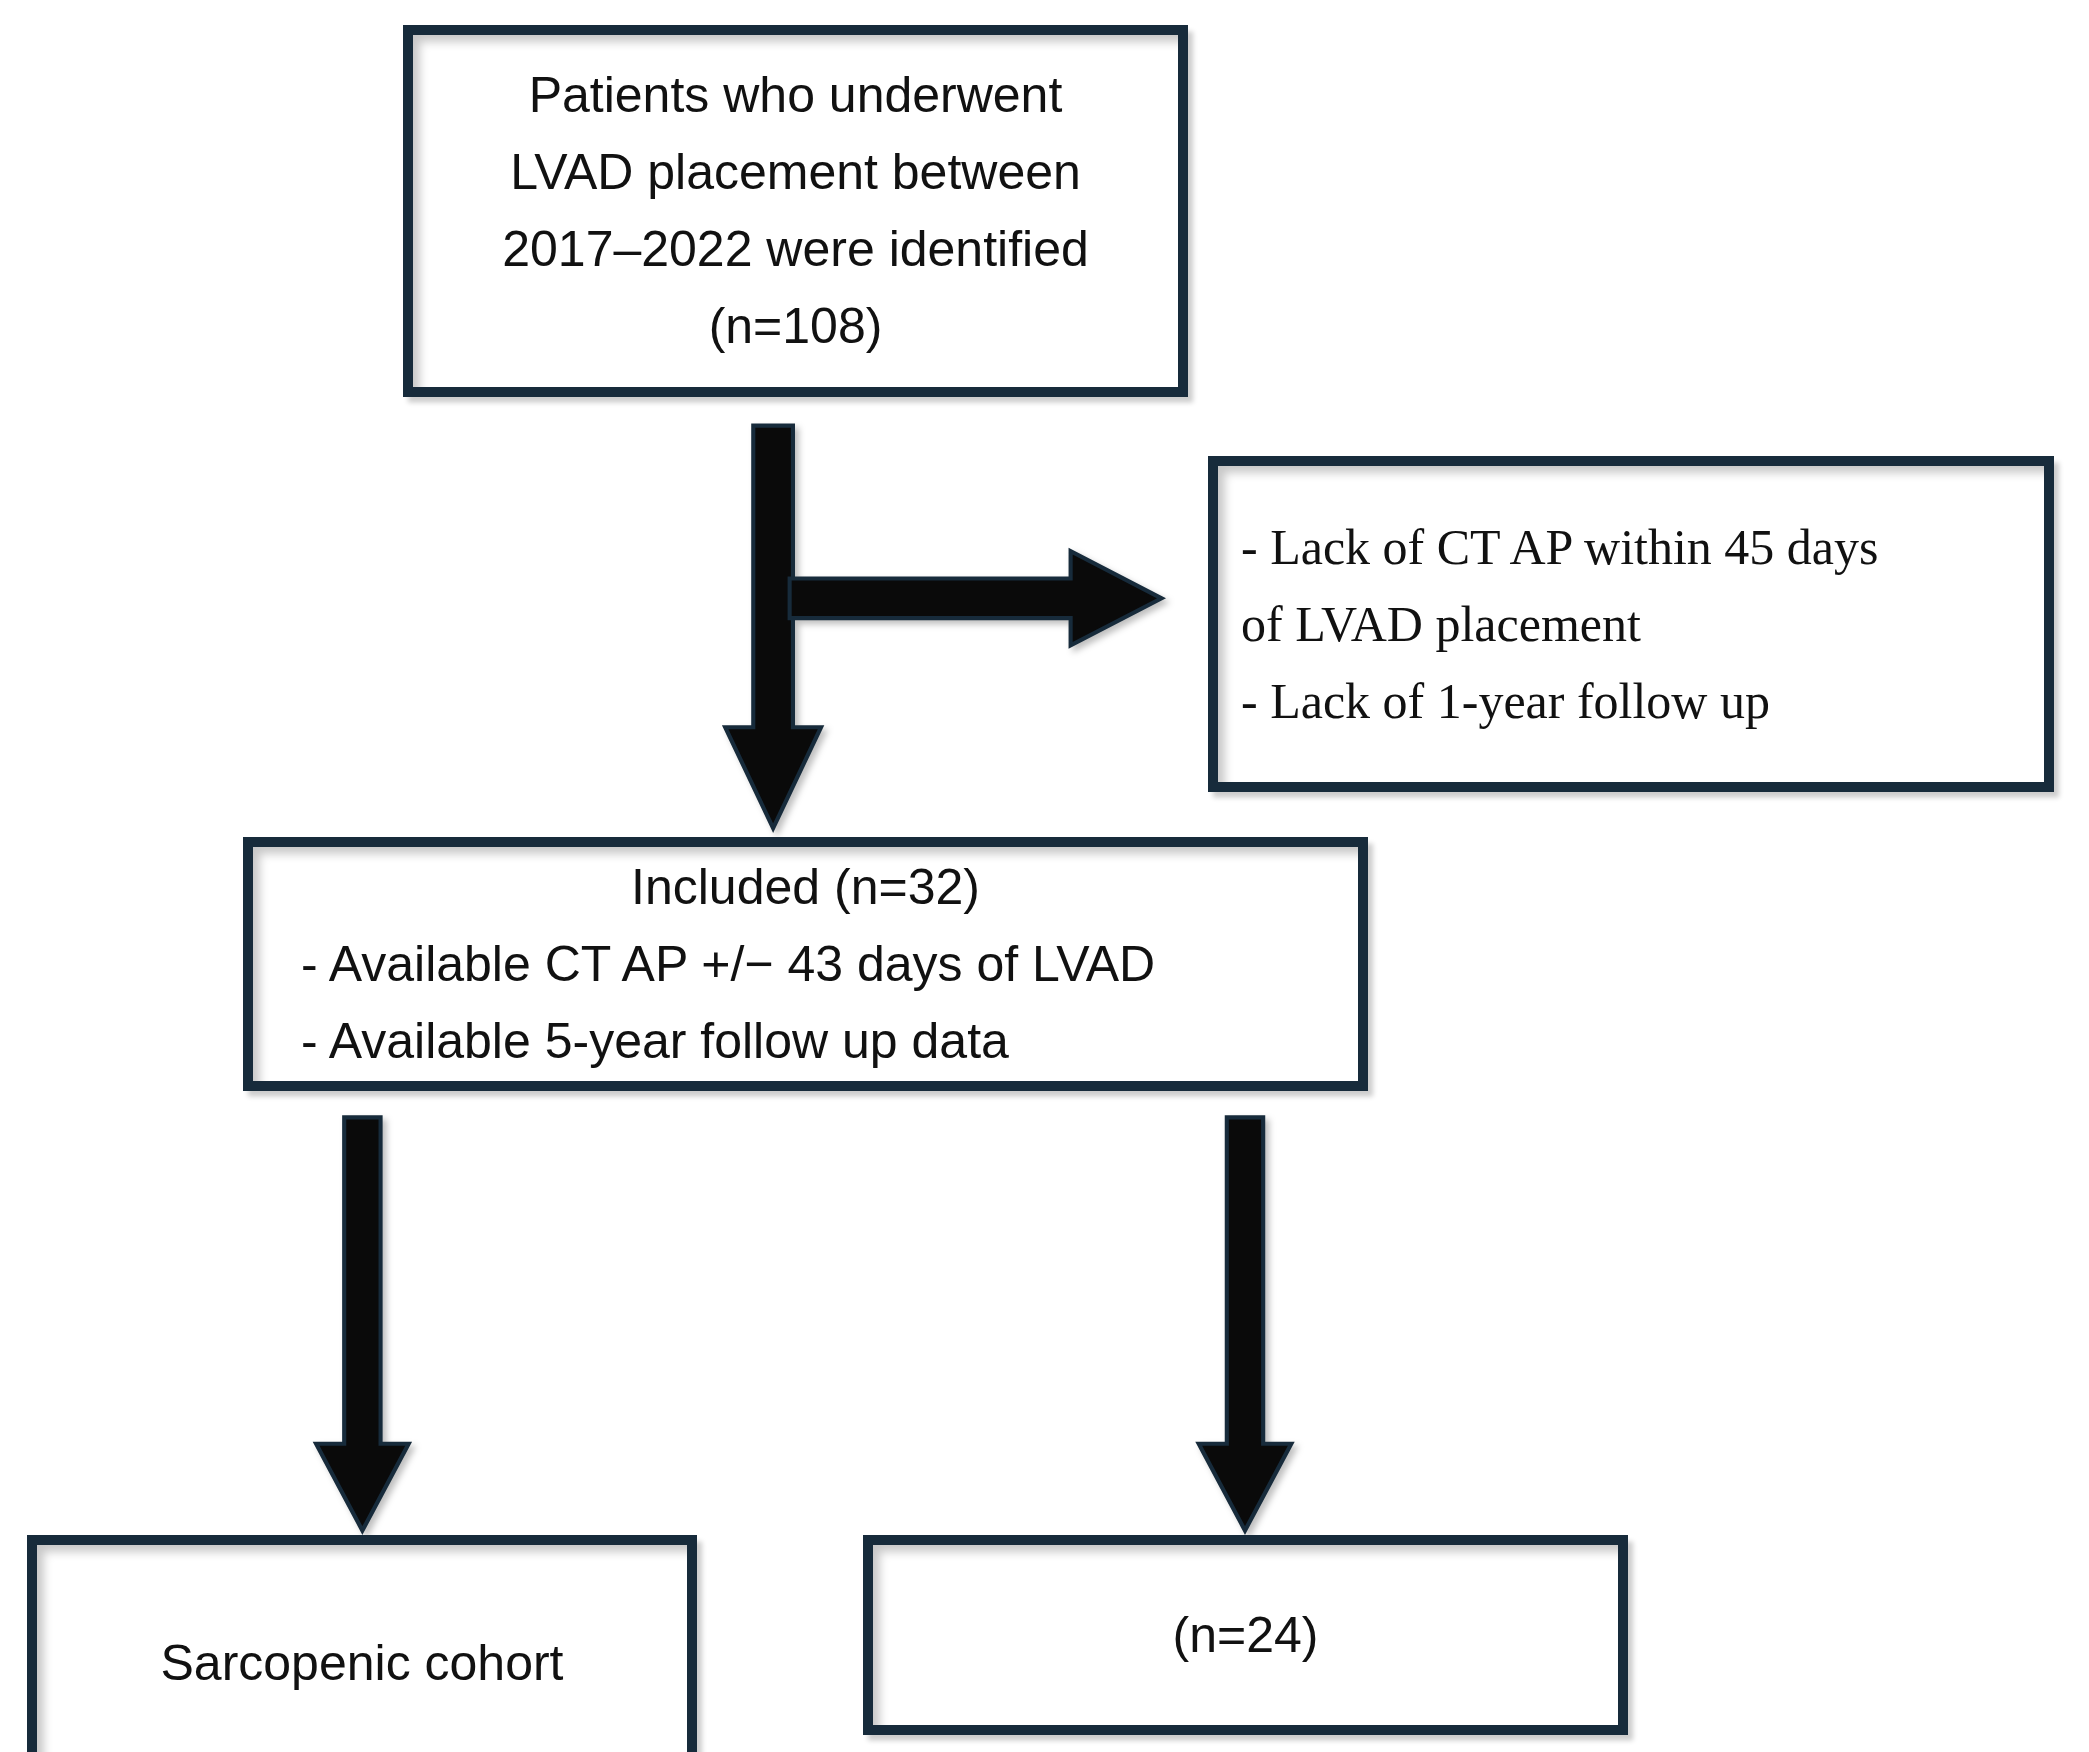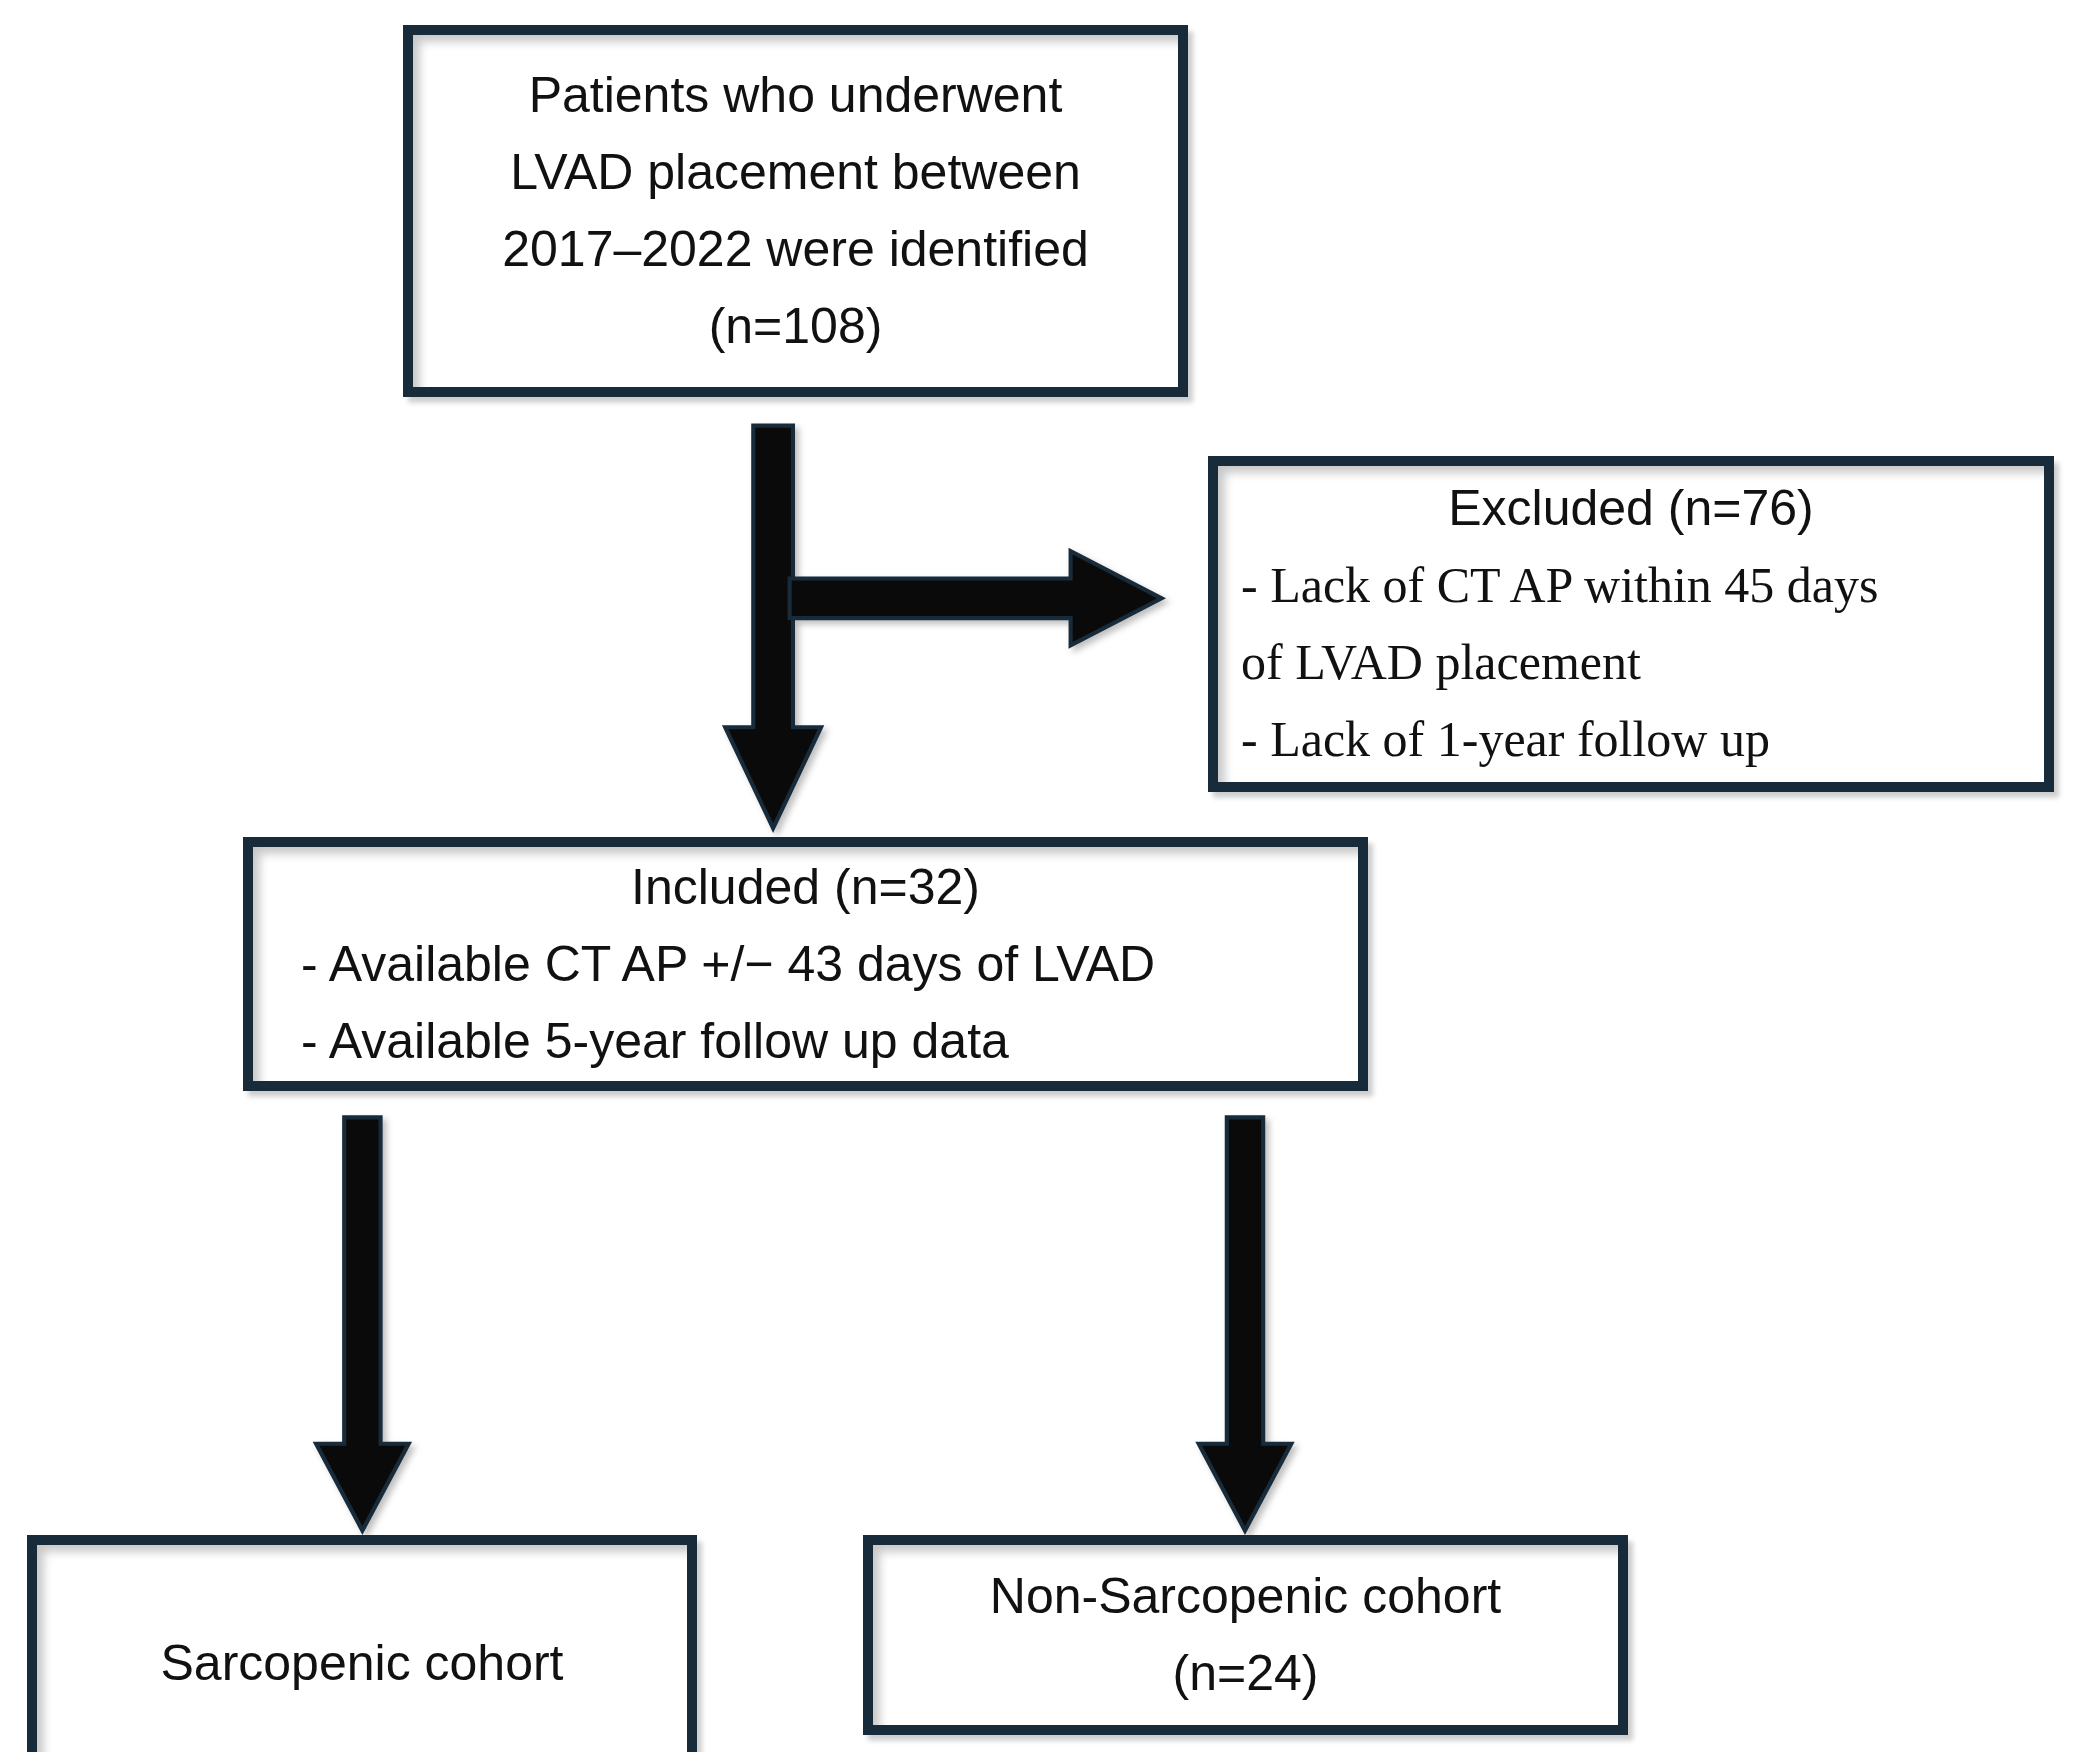--- a/index.html
+++ b/index.html
@@ -65,35 +65,33 @@
   </svg>
 
   <div class="box identified" style="left:403px; top:25px; width:785px; height:372px;">
     <div class="line">Patients who underwent</div>
     <div class="line">LVAD placement between</div>
     <div class="line">2017–2022 were identified</div>
     <div class="line">(n=108)</div>
   </div>
 
   <div class="box excluded" style="left:1208px; top:456px; width:846px; height:336px;">
-    <div class="line">Excluded (n=76)</div>
     <div class="line bullet">- Lack of CT AP within 45 days</div>
     <div class="line bullet">of LVAD placement</div>
     <div class="line bullet">- Lack of 1-year follow up</div>
   </div>
 
   <div class="box included" style="left:243px; top:837px; width:1125px; height:254px;">
     <div class="line">Included (n=32)</div>
     <div class="line bullet">- Available CT AP +/− 43 days of LVAD</div>
     <div class="line bullet">- Available 5-year follow up data</div>
   </div>
 
   <div class="box sarcopenic" style="left:27px; top:1535px; width:670px; height:256px;">
     <div class="line">Sarcopenic cohort</div>
   </div>
 
   <div class="box non-sarcopenic" style="left:863px; top:1535px; width:765px; height:200px;">
-    <div class="line">Non-Sarcopenic cohort</div>
     <div class="line">(n=24)</div>
   </div>
 
 </div>
 
 
 </body></html>

